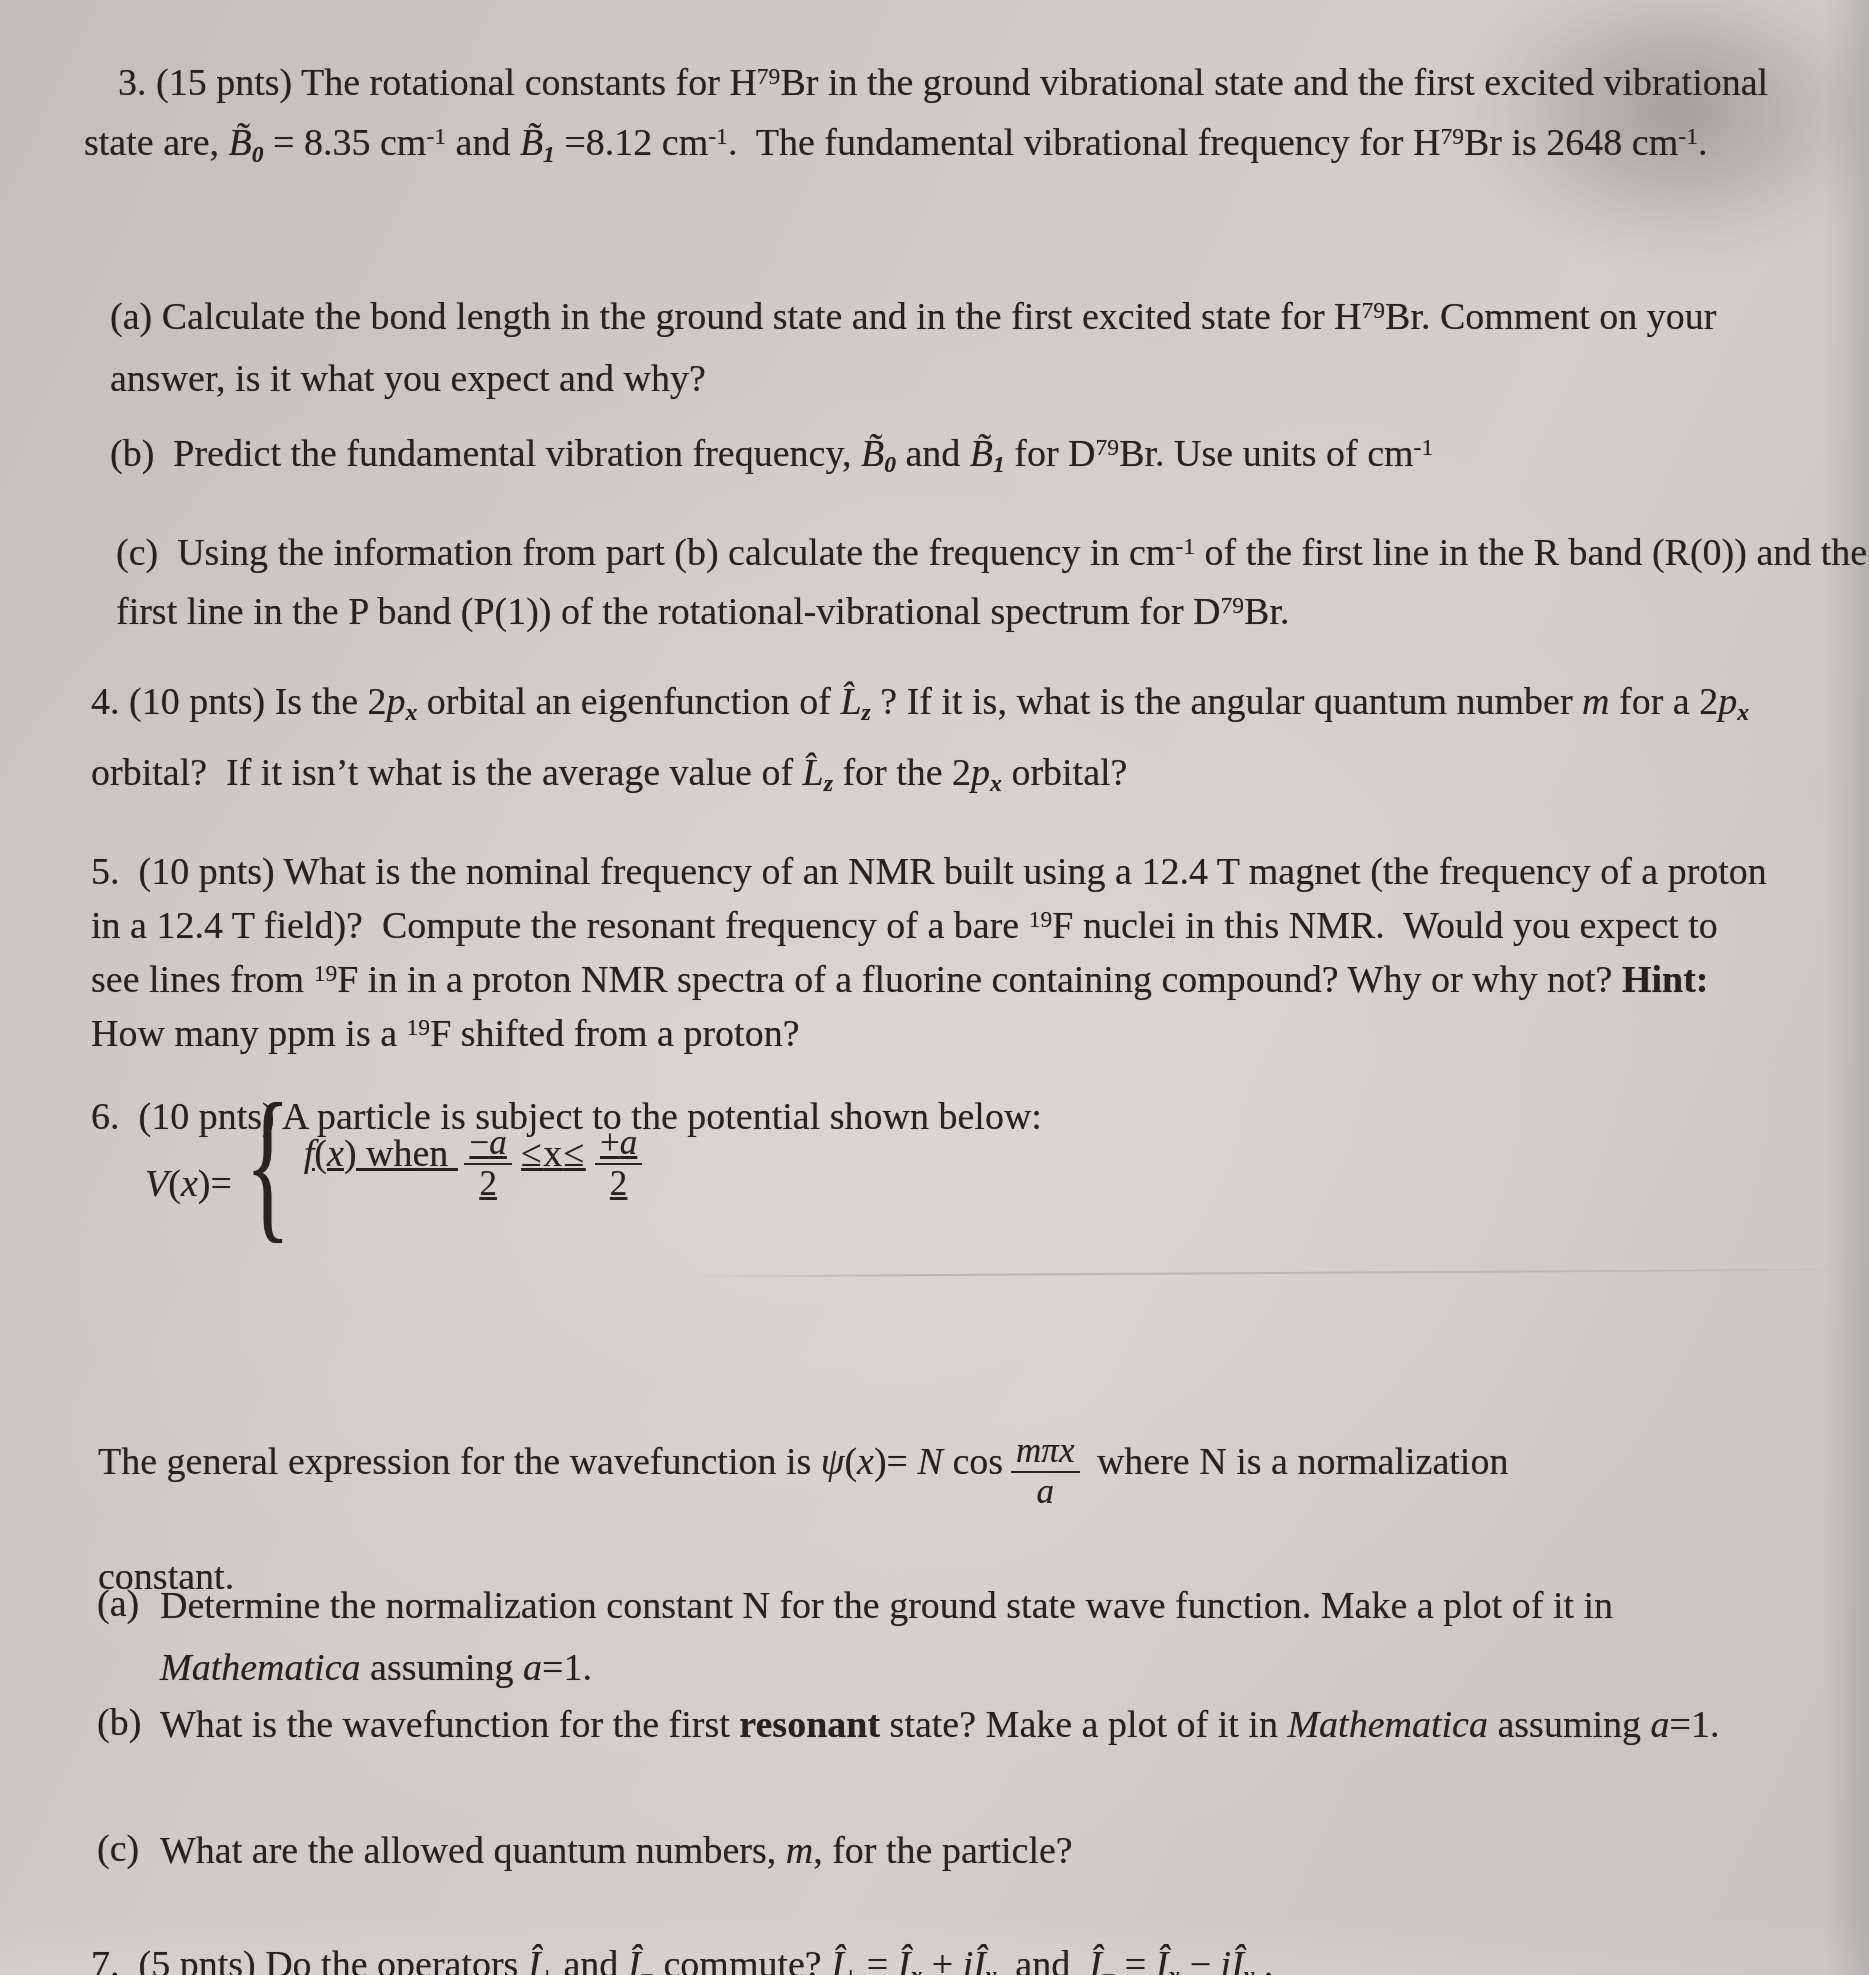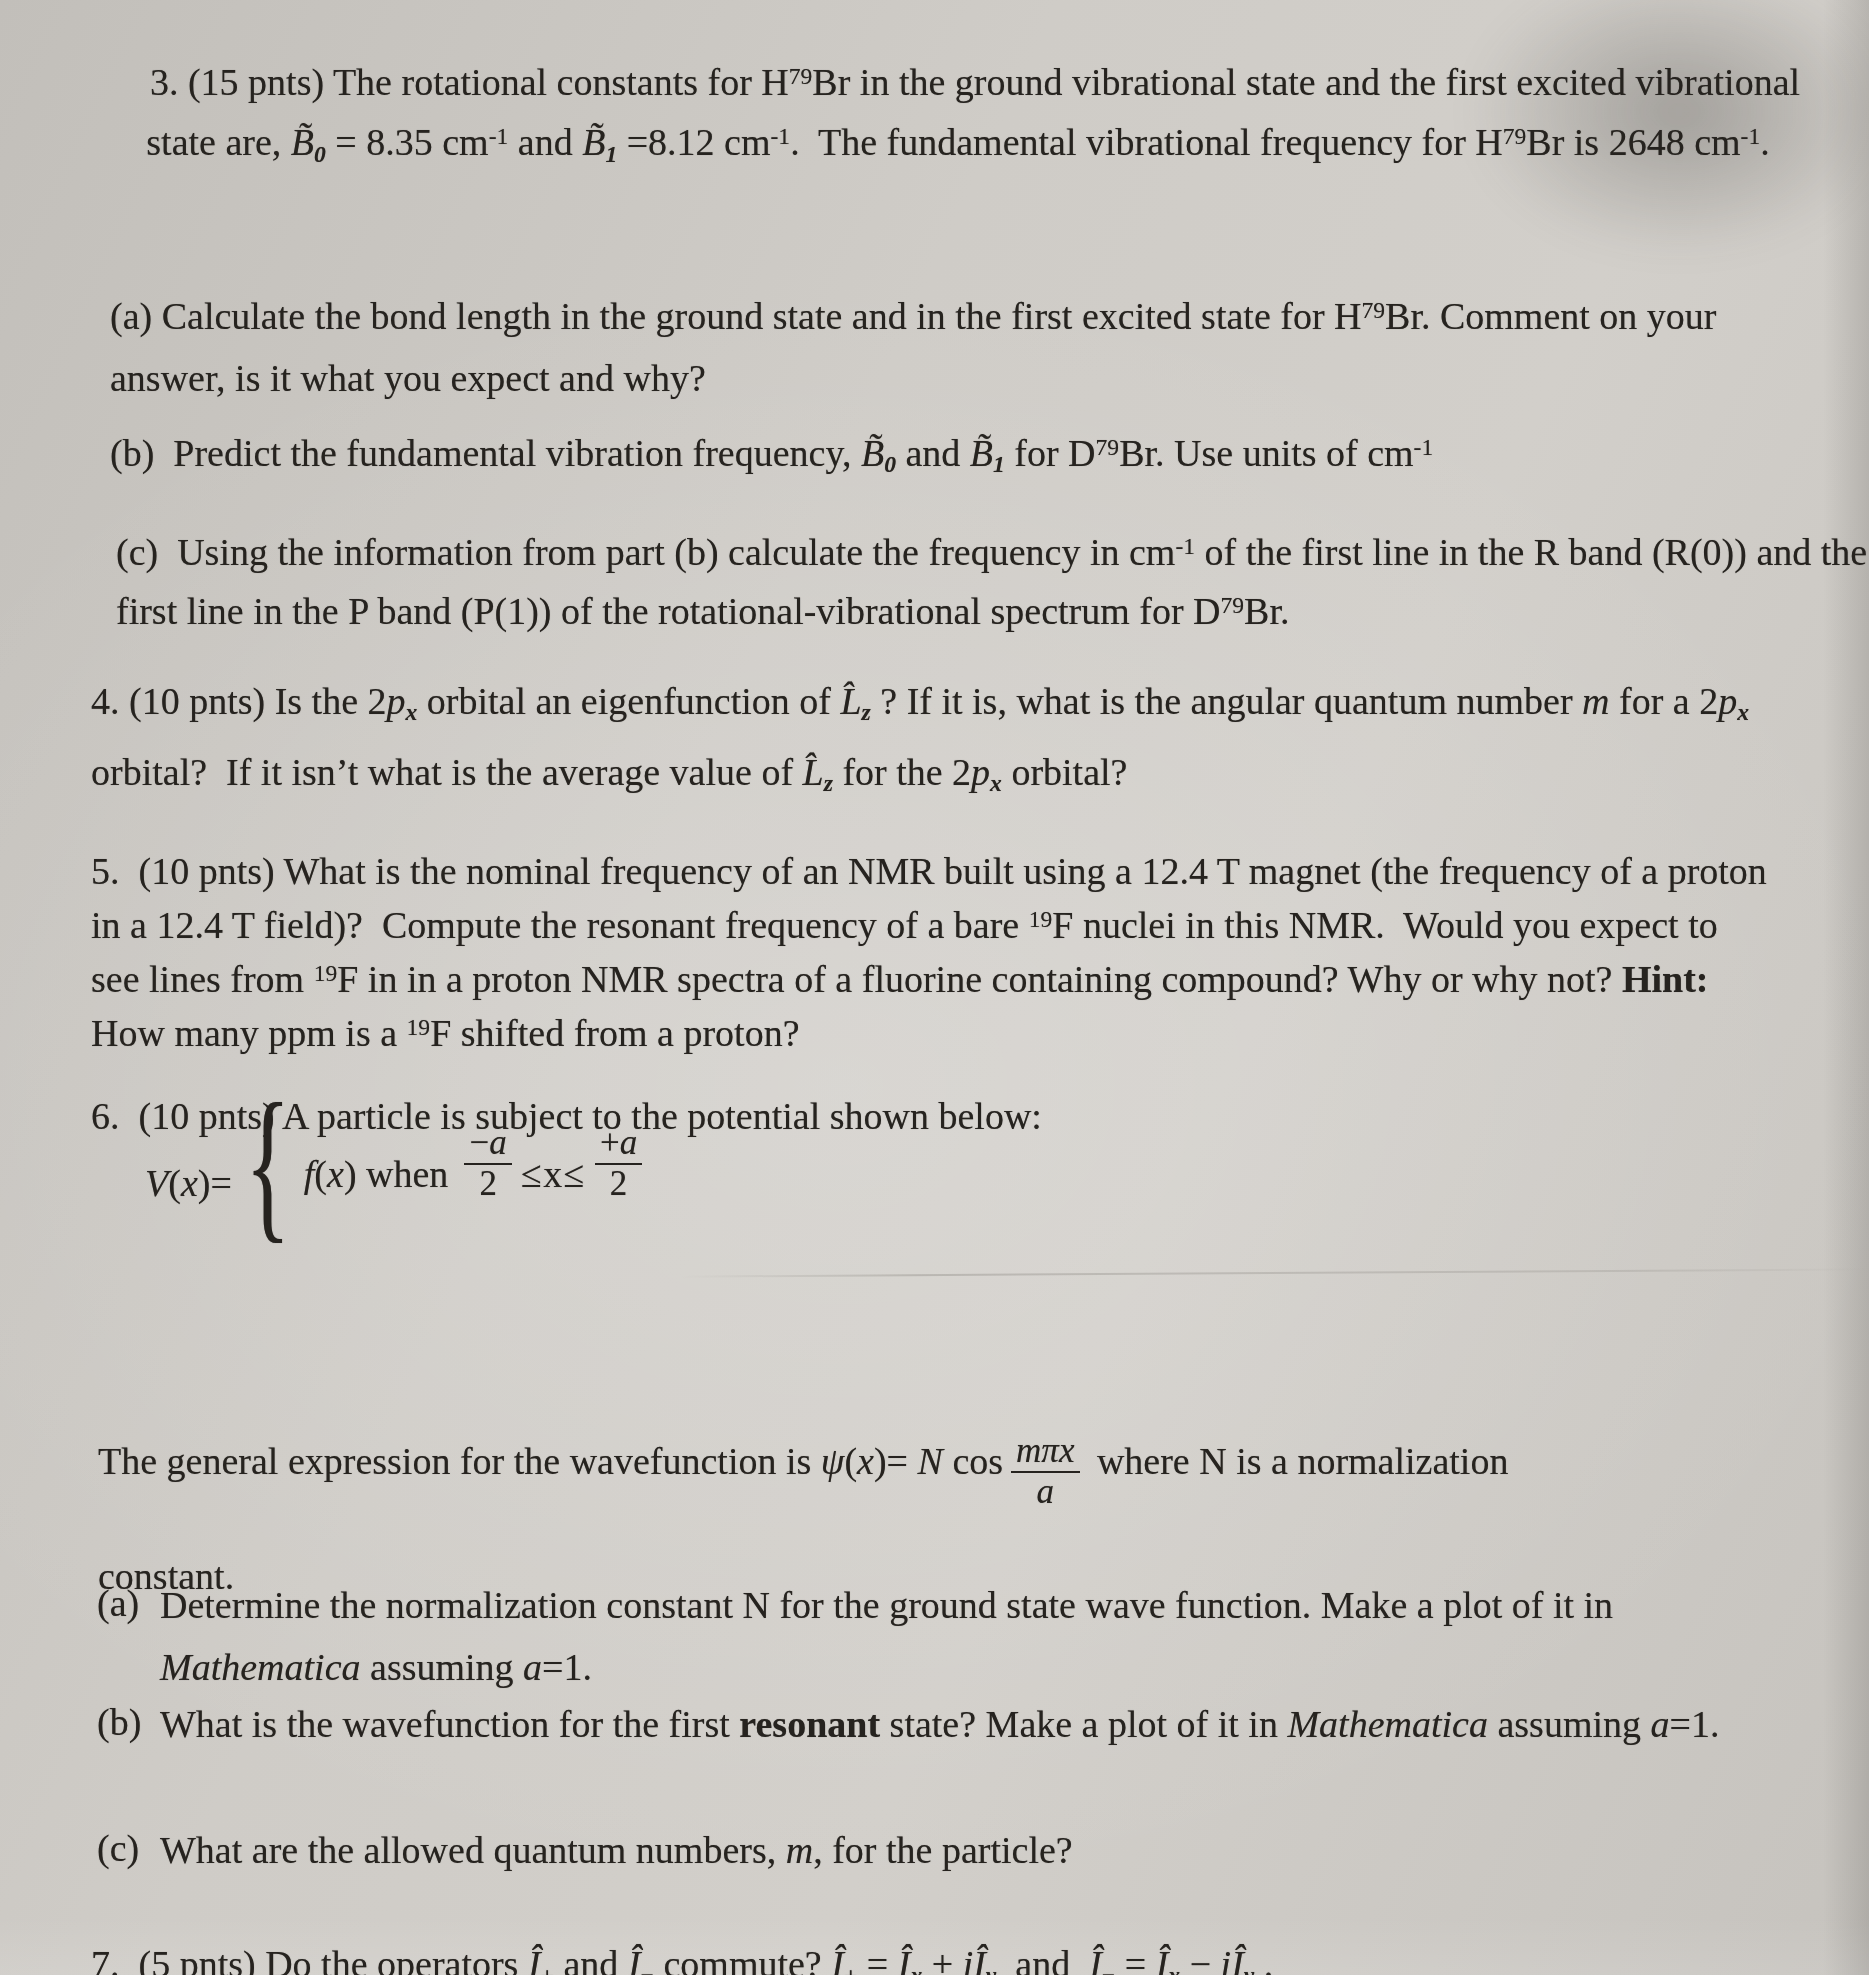--- a/index.html
+++ b/index.html
@@ -38,41 +38,41 @@
   .para{
     position:absolute;
     white-space:pre-wrap;
     text-shadow:0 0 0.8px rgba(38,35,31,0.5);
   }
   .it{font-style:italic;}
   .bd{font-weight:bold;}
   sup{font-size:0.62em;position:relative;top:-0.48em;vertical-align:baseline;line-height:0;}
   sub{font-size:0.62em;position:relative;top:0.26em;vertical-align:baseline;line-height:0;}
 
-  .q3 {top:14.4px;  left:101px;width:1714px;line-height:1.58;text-indent:34px;text-align:center;}
+  .q3 {top:14.4px;  left:84px;width:1714px;line-height:1.58;text-indent:34px;}
   .q3a{top:248px; left:110px;width:1698px;line-height:1.62;}
   .q3b{top:387px; left:110px;width:1724px;}
   .q3c{top:485px; left:104px;width:1757px;line-height:1.56;margin-left:12px;}
   .q4 {top:628px; left:91px;width:1711px;line-height:1.86;}
   .q5 {top:807px;left:91px;width:1678px;line-height:1.42;}
   .q6 {top:1050px;left:91px;width:1698px;}
 
   .eq{
     position:absolute;top:1102px;left:145px;
     display:flex;align-items:center;
     text-shadow:0 0 0.8px rgba(38,35,31,0.5);
   }
   .eq-lhs{white-space:pre;margin-right:9.1px;margin-top:39px;}
   .brace{
     display:inline-block;font-size:112px;line-height:1.1;
     transform:scaleY(1.52) scaleX(0.85);transform-origin:center;
     margin:0 9.1px 0 0;font-weight:400;
   }
   .cases{display:flex;flex-direction:column;row-gap:22px;}
-  .case-row{display:flex;align-items:flex-end;white-space:pre;}
+  .case-row{display:flex;align-items:flex-start;white-space:pre;text-decoration:underline;}
   .case2{margin-left:77px;}
   .frac{
     display:inline-flex;flex-direction:column;align-items:center;
     line-height:1.05;margin:0 6.5px;vertical-align:middle;font-size:35px;
   }
   .frac .num{display:block;padding:0 5.2px 1.3px 5.2px;border-bottom:2.6px solid #26231f;white-space:pre;}
   .frac .den{display:block;padding-top:1.3px;white-space:pre;}
   .mid{letter-spacing:1.3px;margin:0 2.6px;}
 
   .wf{

